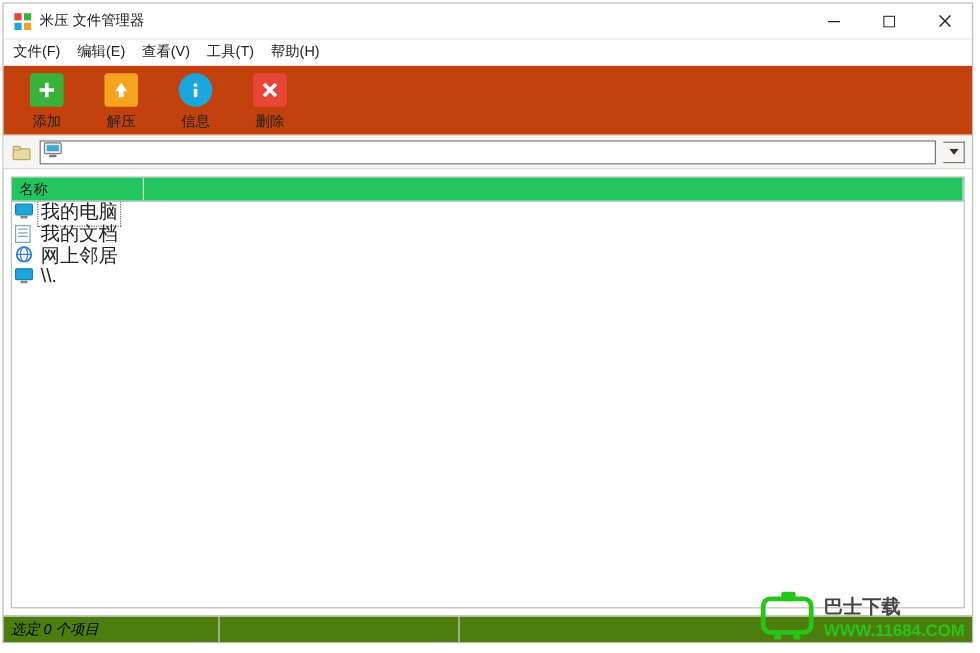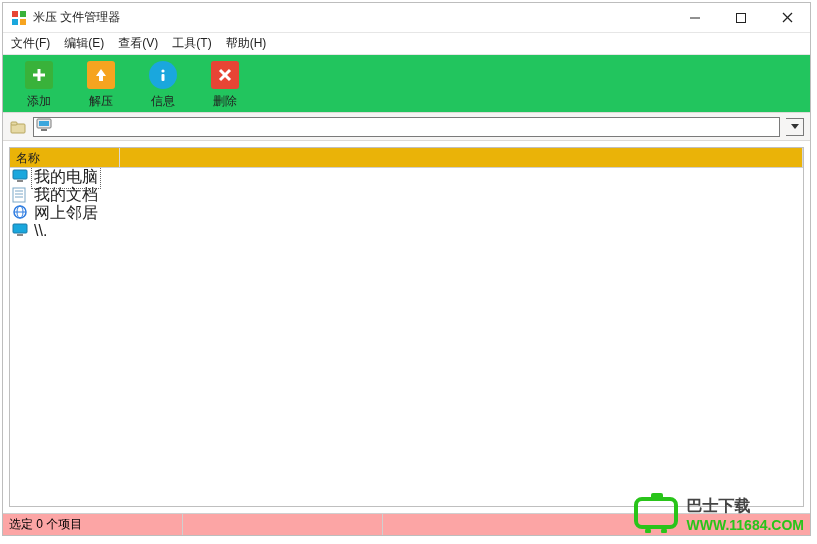--- a/index.html
+++ b/index.html
@@ -57,21 +57,21 @@
     font-size: 12px;
     color: #222;
     text-align: right;
   }
   .toolbar {
     height: 58px;
     display: flex;
     align-items: center;
     gap: 22px;
     padding: 4px 16px 0 16px;
-    background: #22c55e;
+    background: #c2410c;
     border-bottom: 1px solid #dcdad7;
   }
   .tool-btn {
     display: flex;
     flex-direction: column;
     align-items: center;
     width: 40px;
   }
   .tool-icon {
     width: 28px; height: 28px;
@@ -121,21 +121,21 @@
     flex-direction: column;
     background: #fff;
     margin: 6px;
     border: 1px solid #bfbfbf;
     min-height: 0;
   }
   .column-header {
     height: 20px;
     display: flex;
     border-bottom: 1px solid #cfcfcf;
-    background: #eab308;
+    background: #22c55e;
   }
   .col {
     border-right: 1px solid #d8d8d8;
     padding: 2px 6px;
     font-size: 12px;
     color: #222;
   }
   .col-name { width: 110px; }
   .file-list {
     flex: 1;
@@ -151,21 +151,22 @@
   .file-row.selected .file-label {
     outline: 1px dotted #666;
   }
   .file-icon { width: 16px; height: 16px; margin-right: 4px; }
   .file-label { font-size: 16px; color: #222; padding: 0 2px; }
   .statusbar {
     height: 22px;
     display: flex;
     align-items: flex-start;
     border-top: 1px solid #cfcfcf;
-    background: #fca5a5;
+    background: #4d7c0f;
+    font-style: italic;
   }
   .status-cell {
     border-right: 1px solid #cfcfcf;
     height: 100%;
     display: flex;
     align-items: center;
     padding: 0 6px;
     font-size: 12px;
   }
   .status-1 { width: 180px; }

